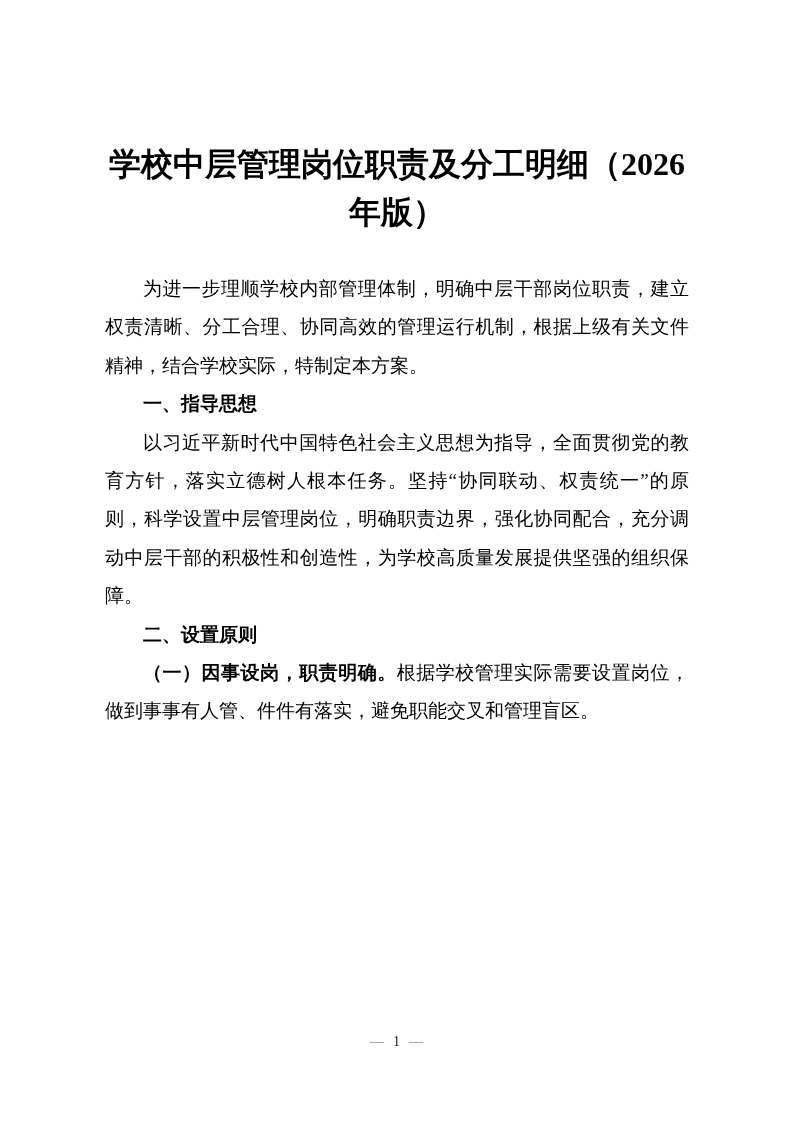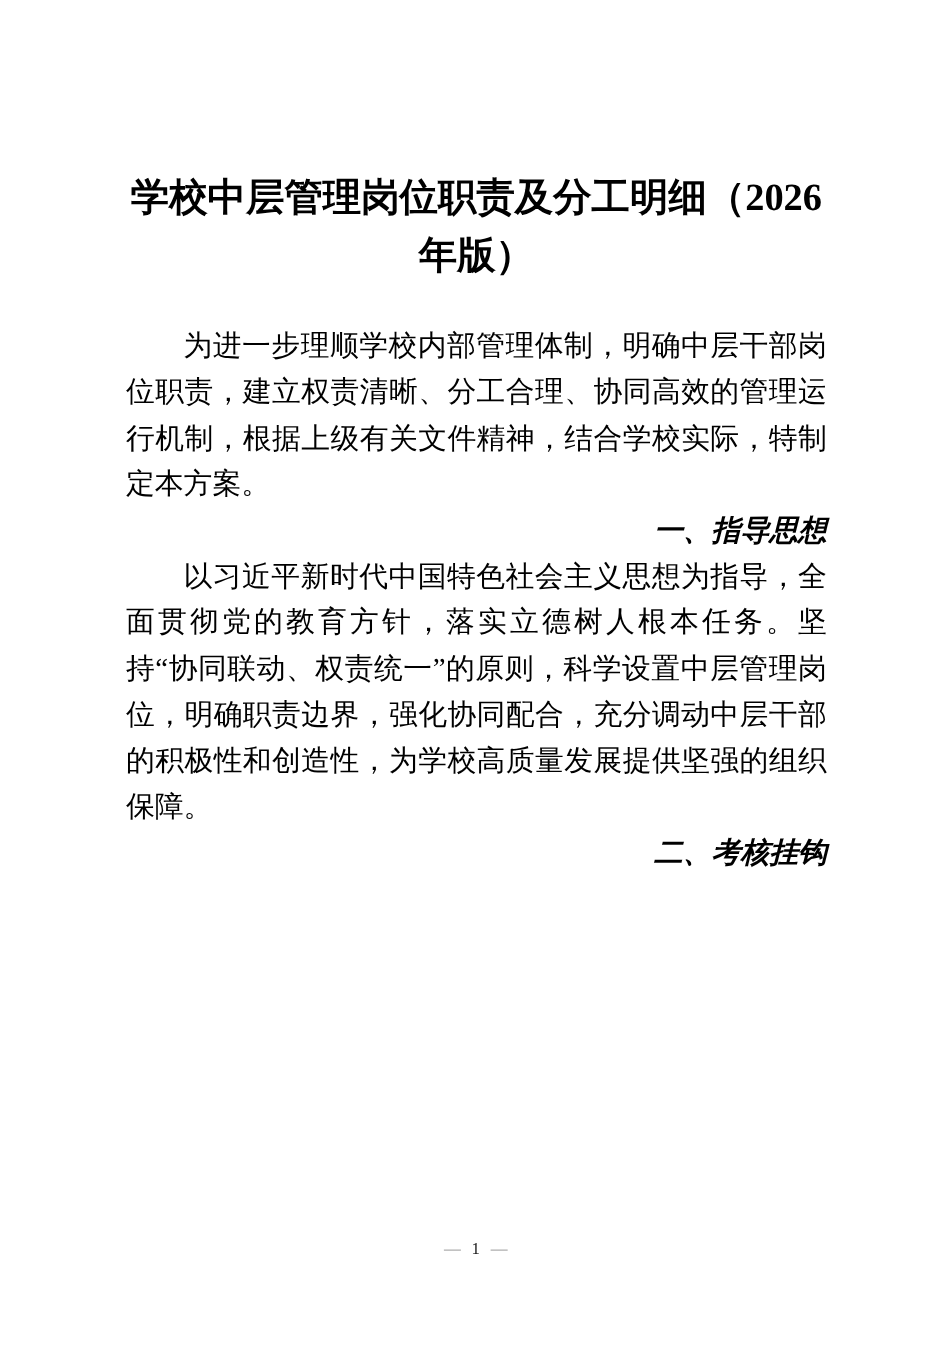--- a/index.html
+++ b/index.html
@@ -21,31 +21,30 @@
   .doc-title {
     margin: 0 0 34px 0;
     font-size: 32px;
     line-height: 48px;
     font-weight: bold;
     text-align: center;
     text-indent: 0;
   }
   .para {
     margin: 0;
-    font-size: 24px;
+    font-size: 19px;
     line-height: 38.4px;
     text-align: justify;
     text-justify: inter-character;
     text-indent: 2em;
     word-break: break-all;
   }
   .heading {
     font-weight: bold;
-    text-align: right;
-    font-style: italic;
+    text-align: left;
   }
   .lead {
     font-weight: bold;
   }
   .footer {
     position: absolute;
     left: 0;
     top: 1032px;
     width: 100%;
     text-align: center;
@@ -69,22 +68,23 @@
 <div class="page">
 
   <h1 class="doc-title">学校中层管理岗位职责及分工明细（2026年版）</h1>
 
   <p class="para">为进一步理顺学校内部管理体制，明确中层干部岗位职责，建立权责清晰、分工合理、协同高效的管理运行机制，根据上级有关文件精神，结合学校实际，特制定本方案。</p>
 
   <p class="para heading">一、指导思想</p>
 
   <p class="para">以习近平新时代中国特色社会主义思想为指导，全面贯彻党的教育方针，落实立德树人根本任务。坚持“协同联动、权责统一”的原则，科学设置中层管理岗位，明确职责边界，强化协同配合，充分调动中层干部的积极性和创造性，为学校高质量发展提供坚强的组织保障。</p>
 
-  <p class="para heading">二、考核挂钩</p>
+  <p class="para heading">二、设置原则</p>
 
+  <p class="para"><span class="lead">（一）因事设岗，职责明确。</span><span>根据学校管理实际需要设置岗位，做到事事有人管、件件有落实，避免职能交叉和管理盲区。</span></p>
 
 
 
 
   <div class="footer">
     <span class="dash">—</span><span class="pagenum">1</span><span class="dash">—</span>
   </div>
 
 </div>
 

